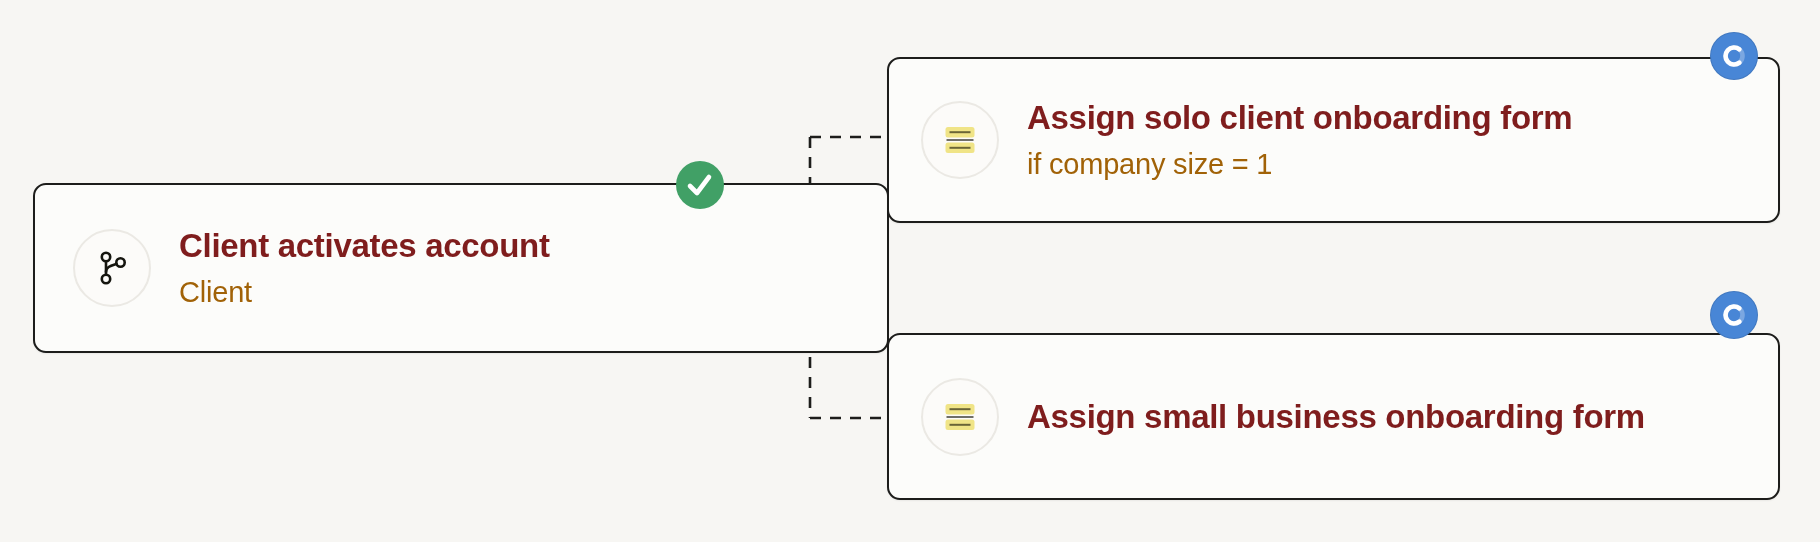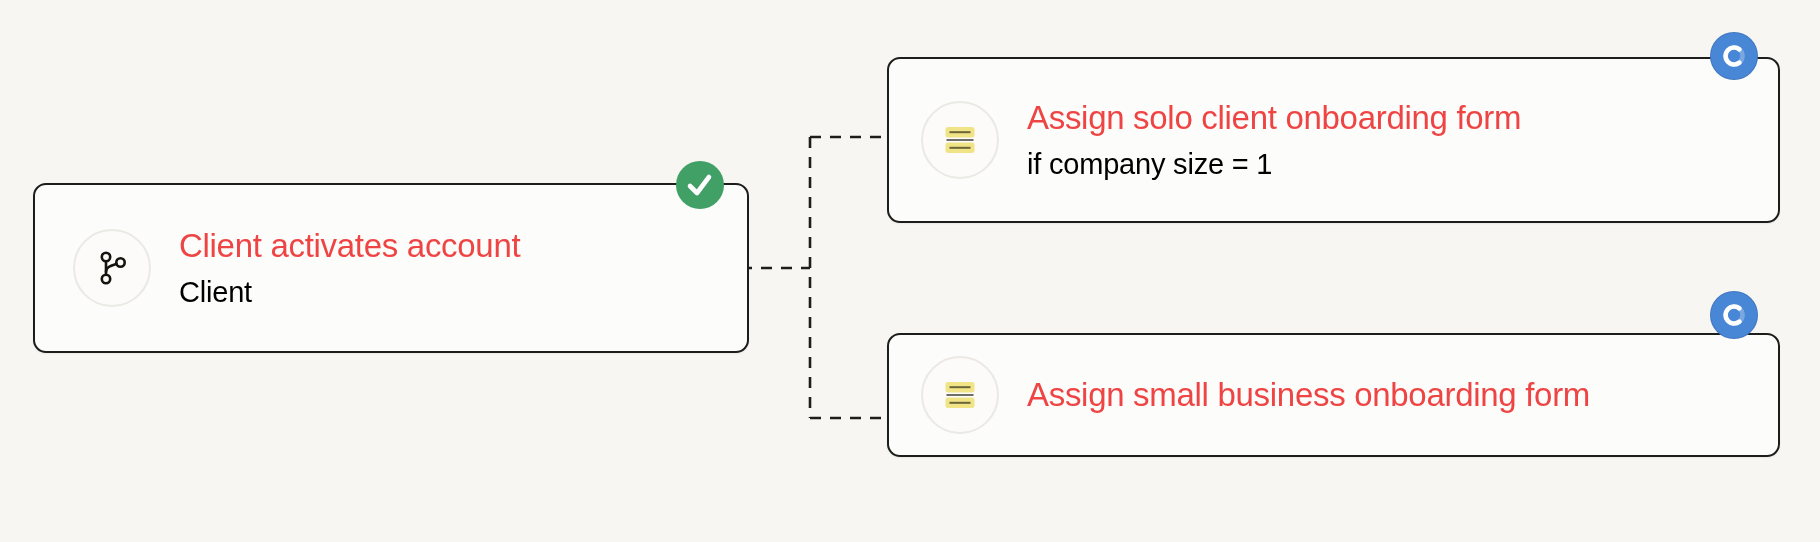--- a/index.html
+++ b/index.html
@@ -21,47 +21,47 @@
   .node {
     position: absolute;
     box-sizing: border-box;
     background: #fcfcfa;
     border: 2.5px solid #1d1d1b;
     border-radius: 13px;
     display: flex;
     align-items: center;
     box-shadow: 0 1px 2px rgba(0,0,0,0.06);
   }
-  .node--trigger  { left: 33px;  top: 183px; width: 716px; height: 170px; padding-left: 38px; }
+  .node--trigger  { left: 33px;  top: 183px; width: 856px; height: 170px; padding-left: 38px; }
   .node--action1  { left: 887px; top: 57px;  width: 893px; height: 166px; padding-left: 32px; }
-  .node--action2  { left: 887px; top: 333px; width: 893px; height: 124px; padding-left: 32px; }
+  .node--action2  { left: 887px; top: 333px; width: 893px; height: 167px; padding-left: 32px; }
   .node__iconwrap {
     flex: 0 0 auto;
     width: 78px; height: 78px;
     border-radius: 50%;
     box-sizing: border-box;
     background: #fcfbf9;
     border: 2.5px solid #ebe9e4;
     display: flex;
     align-items: center;
     justify-content: center;
   }
   .node__text { margin-left: 28px; display: flex; flex-direction: column; }
   .node__title {
     font-size: 33px;
-    font-weight: 400;
-    color: #ef4444;
+    font-weight: 700;
+    color: #7f1d1d;
     letter-spacing: -0.3px;
     line-height: 1.2;
     white-space: nowrap;
   }
   .node__subtitle {
     font-size: 29px;
     font-weight: 400;
-    color: #000000;
+    color: #a16207;
     letter-spacing: -0.2px;
     line-height: 1.2;
     margin-top: 9px;
     white-space: nowrap;
   }
   .badge {
     position: absolute;
     width: 48px; height: 48px;
     border-radius: 50%;
     display: flex;

